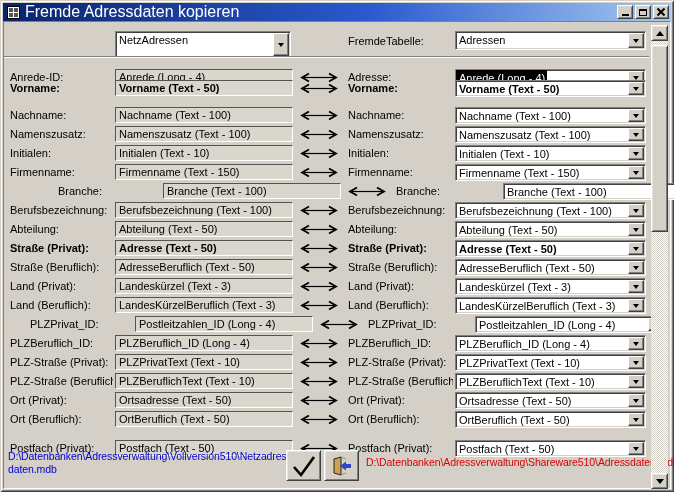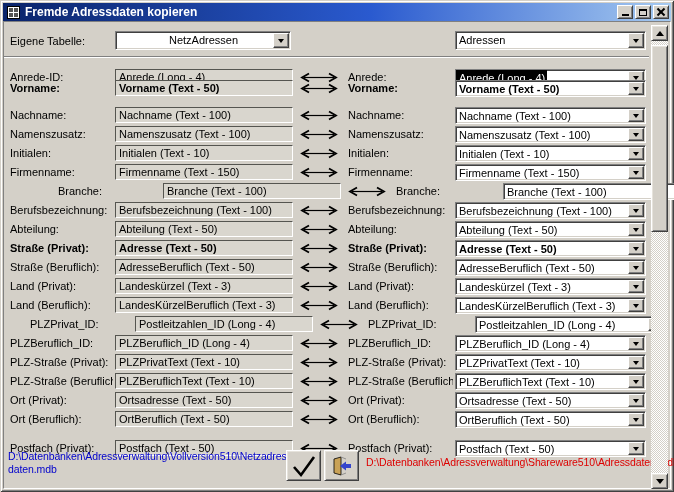--- a/index.html
+++ b/index.html
@@ -8,21 +8,21 @@
     font-family:"Liberation Sans",sans-serif;font-size:11px;color:#000;
     overflow:hidden;
     box-shadow: inset 1px 1px 0 0 #D4D0C8, inset -1px -1px 0 0 #404040,
                 inset 2px 2px 0 0 #FFFFFF, inset -2px -2px 0 0 #808080;
   }
   
   .titlebar{position:absolute;left:3px;top:3px;width:668px;height:18px;
     background:linear-gradient(90deg,#0A246A 0%,#2A5ACF 55%,#A6CAF0 100%);
     display:flex;align-items:center;box-sizing:border-box;padding-left:4px;}
   .title-ico{width:13px;height:13px;flex:0 0 auto;}
-  .title-text{color:#fff;font-weight:bold;font-size:12px;margin-left:5px;white-space:nowrap;}
+  .title-text{color:#fff;font-weight:normal;font-size:16px;margin-left:5px;white-space:nowrap;}
   .win-btns{position:absolute;right:2px;top:2px;display:flex;}
   .win-btn{width:16px;height:14px;background:#D4D0C8;margin-left:2px;
     border:1px solid;border-color:#FFFFFF #404040 #404040 #FFFFFF;
     box-shadow:inset 1px 1px 0 #D4D0C8, inset -1px -1px 0 #808080;
     display:flex;align-items:flex-end;justify-content:center;box-sizing:border-box;position:relative;}
   .glyph-min{width:7px;height:2px;background:#000;margin-bottom:2px;}
   .glyph-max{width:8px;height:7px;border:1px solid #000;border-top-width:2px;margin-bottom:2px;box-sizing:border-box;}
   .glyph-close{position:absolute;left:3px;top:2px;width:8px;height:8px;}
   .glyph-close::before,.glyph-close::after{content:"";position:absolute;left:-1px;top:3px;width:10px;height:2px;background:#000;}
   .glyph-close::before{transform:rotate(45deg);}
@@ -108,48 +108,48 @@
           <span class="glyph-max"></span>
         </div>
       <div class="win-btn">
           <span class="glyph-close"></span>
         </div>
     </div>
   </div>
 
   <div class="client"></div>
 
-  <div class="flabel" style="left:10px;top:35px;width:100px;">Eigene Tabelle:</div>
-  <div class="combo" style="left:115px;top:31px;width:176px;height:19px;text-align:center;">
+  <div class="combo" style="left:115px;top:31px;width:176px;height:27px;">
     <span class="combo-txt">NetzAdressen</span>
     <span class="combo-btn">
         <span class="down-tri"></span>
       </span>
   </div>
+  <div class="flabel" style="left:348px;top:35px;width:100px;">FremdeTabelle:</div>
   <div class="combo" style="left:455px;top:31px;width:191px;height:19px;">
     <span class="combo-txt">Adressen</span>
     <span class="combo-btn">
         <span class="down-tri"></span>
       </span>
   </div>
 
   <div class="separator"></div>
 
   <div id="rows-host">
   <div class="map-row selected" style="top: 69px;">
     <span class="flabel left-lbl">Anrede-ID:</span>
     <span class="txtbox src-field">Anrede (Long - 4)</span>
     <span class="arrow">
       <svg width="40" height="11" viewBox="0 0 40 11">
         <line x1="5" y1="5.5" x2="35" y2="5.5" stroke="#000000" stroke-width="1.2"></line>
         <polyline points="10,1.5 3,5.5 10,9.5" fill="none" stroke="#000000" stroke-width="1.8"></polyline>
         <polyline points="30,1.5 37,5.5 30,9.5" fill="none" stroke="#000000" stroke-width="1.8"></polyline>
       </svg>
     </span>
-    <span class="flabel right-lbl">Anrede:</span>
+    <span class="flabel right-lbl">Adresse:</span>
     <span class="combo">
       <span class="combo-txt">Anrede (Long - 4)</span>
       <span class="combo-btn">
             <span class="down-tri"></span>
           </span>
     </span>
   </div>
 
   <div class="map-row" style="top: 80px; font-weight: bold;">
     <span class="flabel left-lbl">Vorname:</span>

